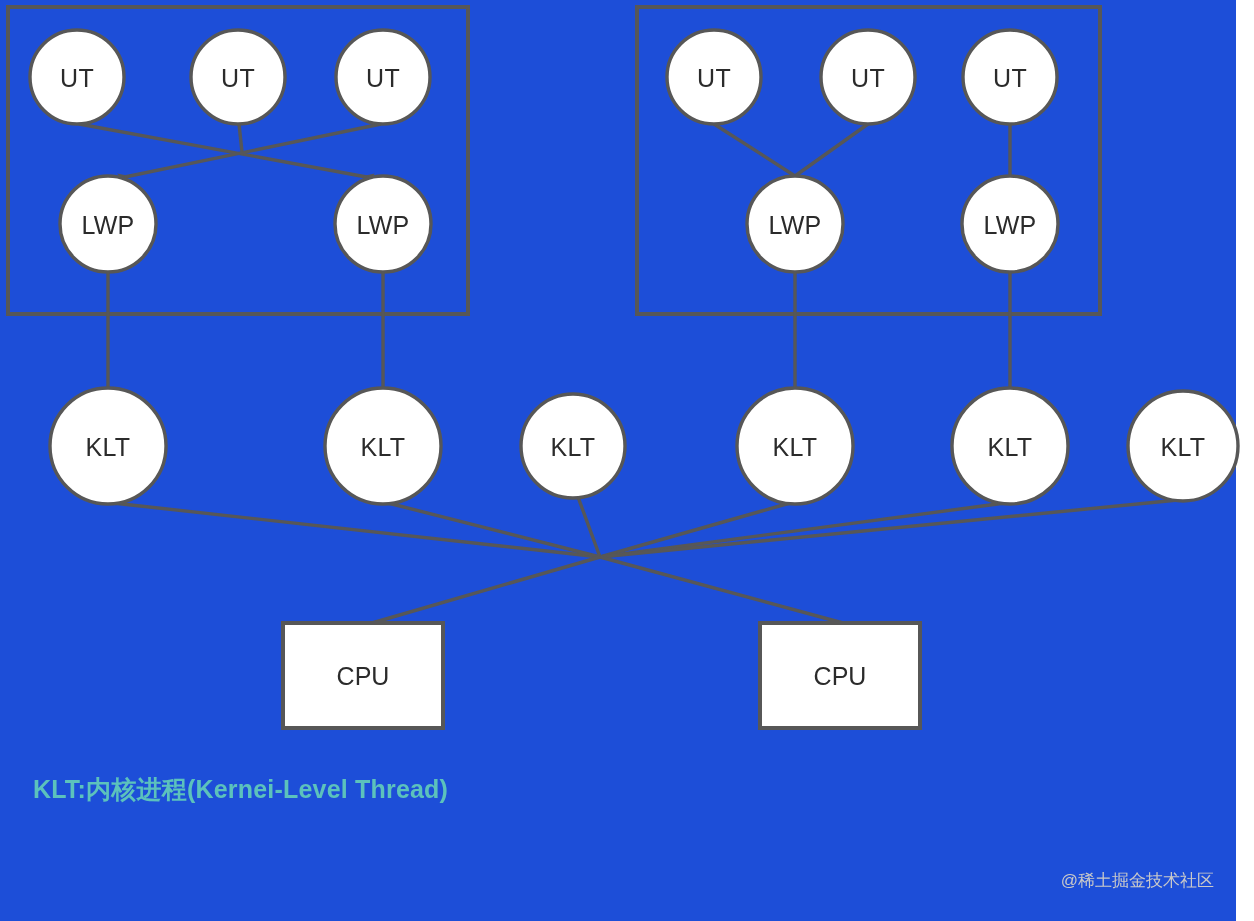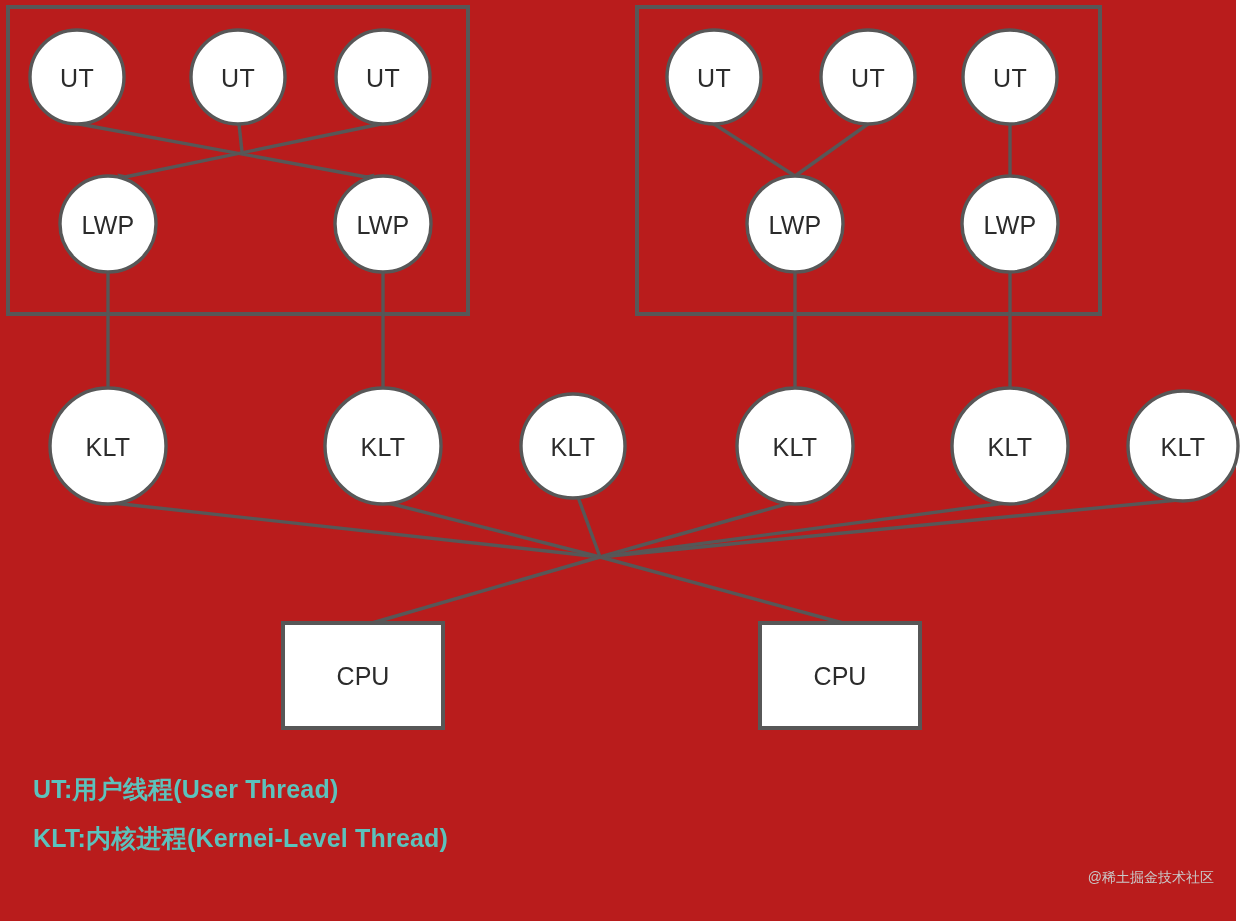--- a/index.html
+++ b/index.html
@@ -10,21 +10,21 @@
   body {
     width: 1254px;
     height: 921px;
     font-family: "Liberation Sans", sans-serif;
     overflow: hidden;
   }
   #stage {
     position: relative;
     width: 1236px;
     height: 921px;
-    background: #b91c1c;
+    background: #1d4ed8;
   }
   #diagram {
     position: absolute;
     left: 0;
     top: 0;
     width: 1254px;
     height: 921px;
   }
   .node-label {
     font-family: "Liberation Sans", sans-serif;
@@ -54,21 +54,21 @@
     color: #5cc2bc;
     line-height: 49px;
     white-space: nowrap;
     letter-spacing: 0.2px;
   }
   .watermark {
     position: absolute;
     right: 22px;
     top: 869px;
     font-family: "Liberation Sans", sans-serif;
-    font-size: 14px;
+    font-size: 17px;
     color: #c9c9c9;
     white-space: nowrap;
   }
 </style>
 </head>
 <body>
 
 <div id="stage">
 
   <svg id="diagram" viewBox="0 0 1254 921">
@@ -165,19 +165,18 @@
     <g>
       <rect x="283" y="623" width="160" height="105" fill="#ffffff" stroke="#575757" stroke-width="4"></rect>
       <text class="cpu-label" x="363" y="676">CPU</text>
 
       <rect x="760" y="623" width="160" height="105" fill="#ffffff" stroke="#575757" stroke-width="4"></rect>
       <text class="cpu-label" x="840" y="676">CPU</text>
     </g>
   </svg>
 
   <div class="legend">
-    <div class="legend-line">UT:用户线程(User Thread)</div>
     <div class="legend-line">KLT:内核进程(Kernei-Level Thread)</div>
   </div>
 
   <div class="watermark">@稀土掘金技术社区</div>
 
 </div>
 
 </body></html>

